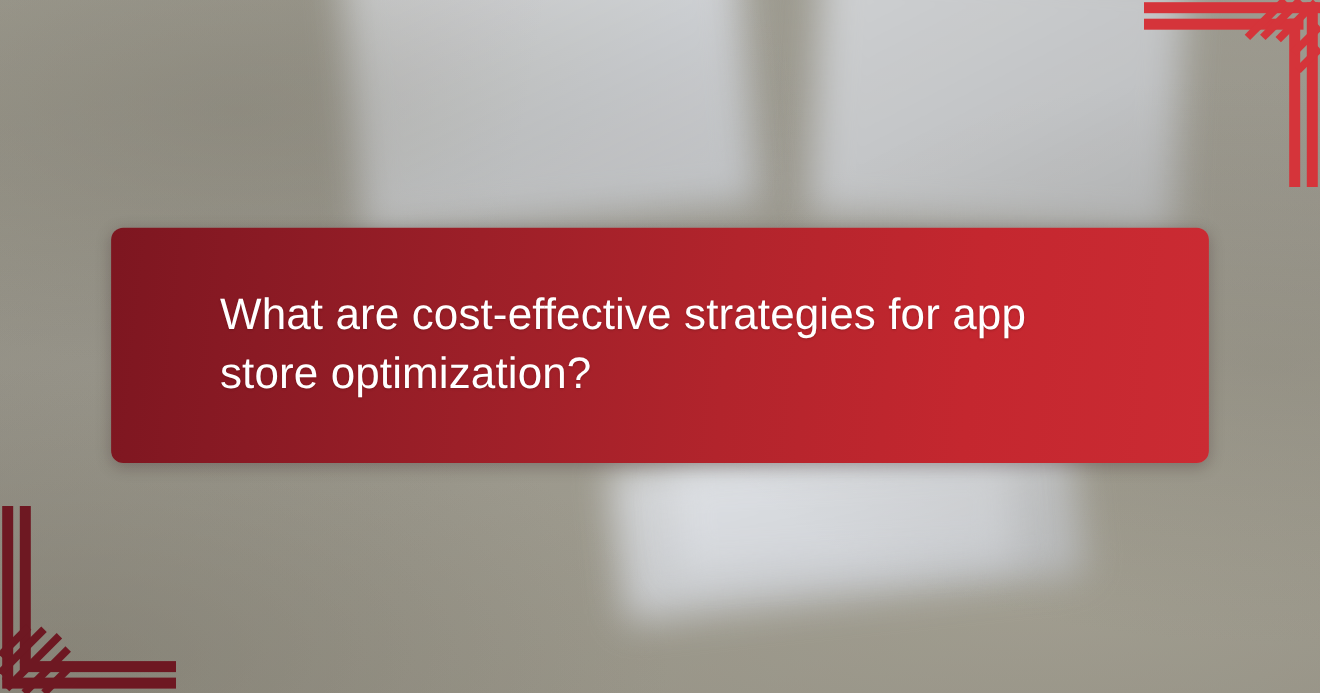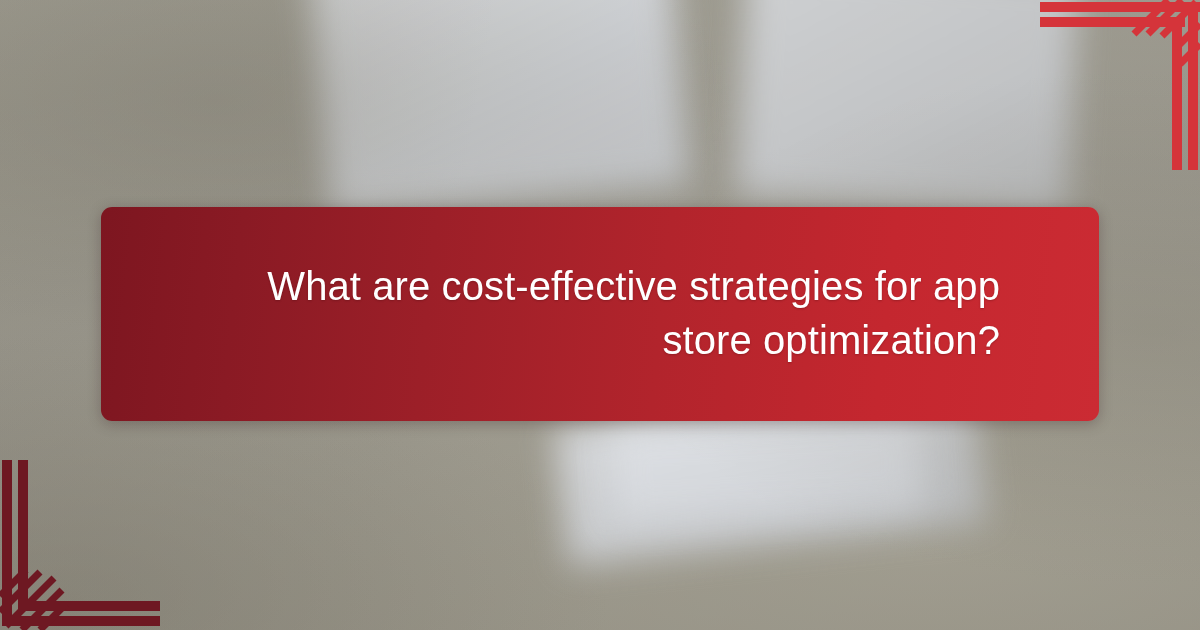--- a/index.html
+++ b/index.html
@@ -105,21 +105,21 @@
     box-sizing: border-box;
     padding: 0 46px;
   }
   .banner-title {
     margin: 16px;
     color: #ffffff;
     font-family: "Liberation Sans", sans-serif;
     font-size: 40px;
     font-weight: 400;
     line-height: 1.34;
-    text-align: right;
+    text-align: left;
     letter-spacing: 0.1px;
     max-width: 800px;
     text-shadow: 0 1px 2px rgba(70,12,16,0.30);
   }
 </style>
 </head>
 <body>
 
 <div class="stage">
 

